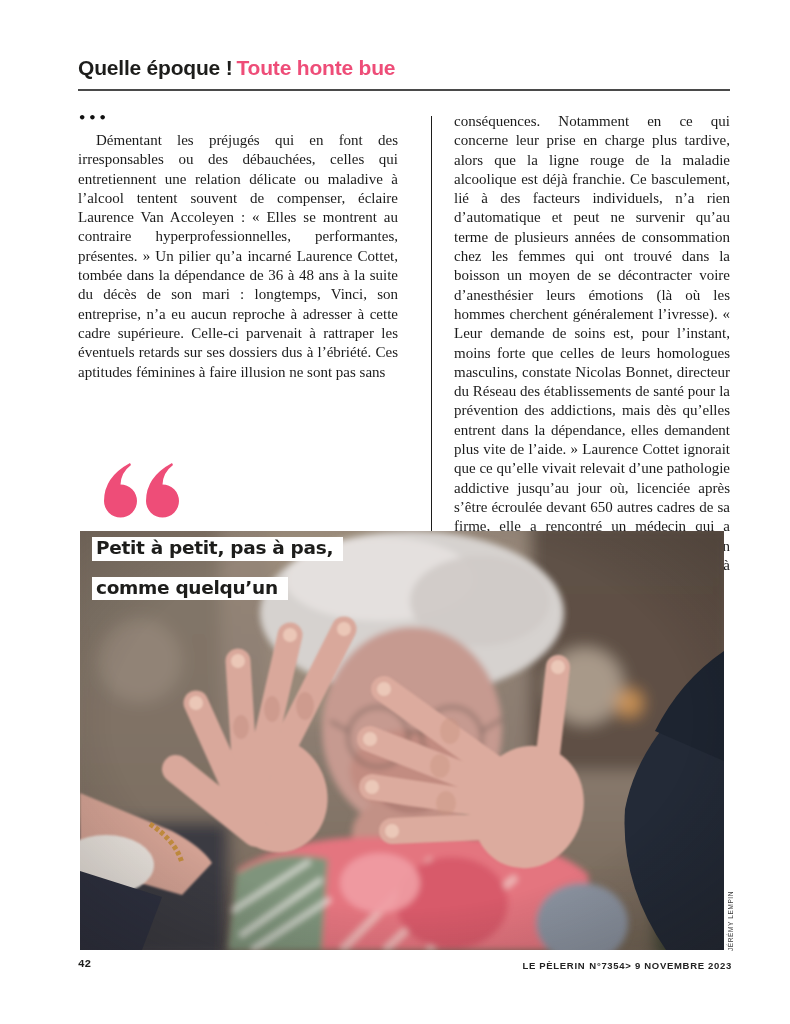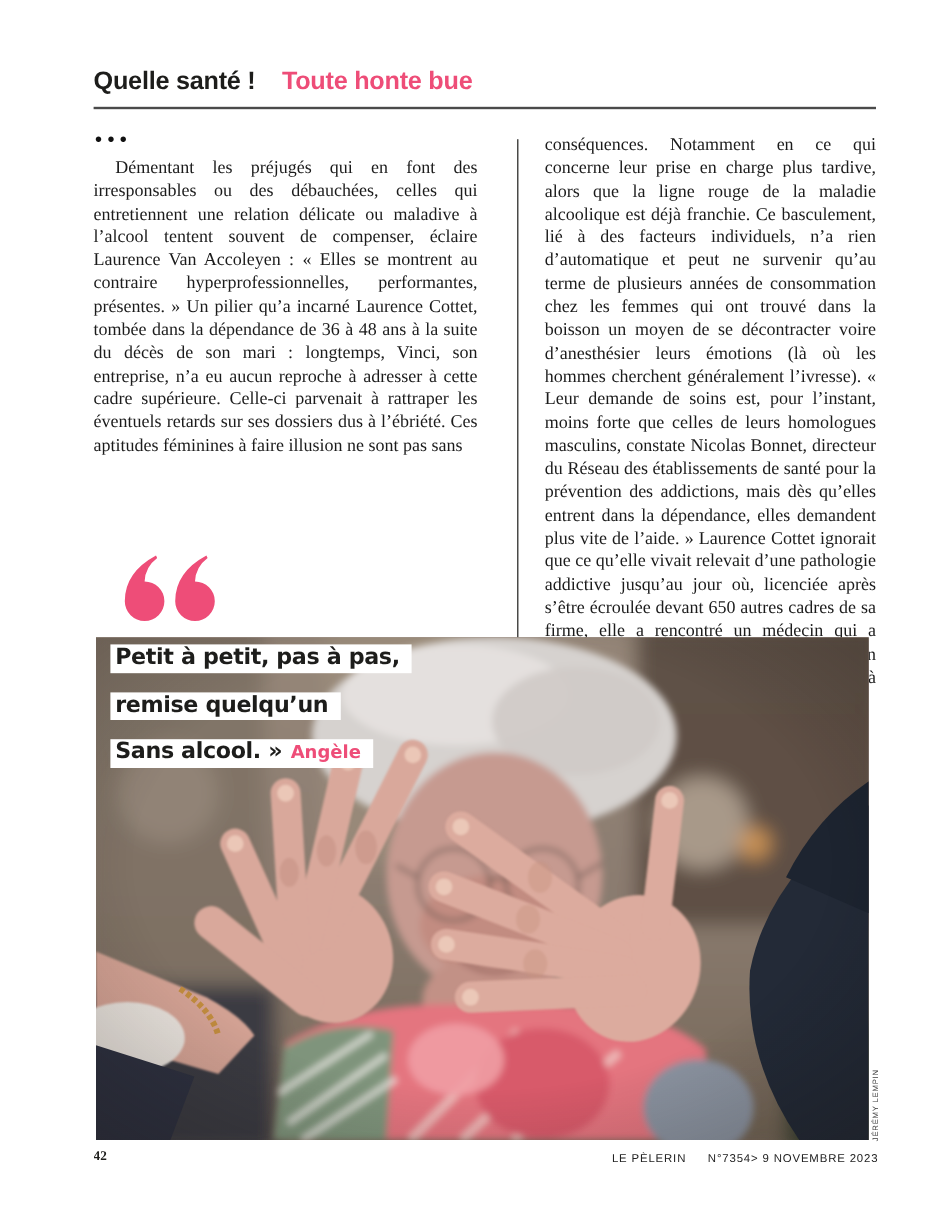--- a/index.html
+++ b/index.html
@@ -12,21 +12,21 @@
     overflow:hidden;
   }
   
   .kicker {
     position:absolute; left:78px; top:56px; width:652px;
     font-family:"Liberation Sans", sans-serif;
     font-size:21px; line-height:24px; font-weight:800;
     letter-spacing:-0.2px; color:#1d1d1b;
     white-space:nowrap;
   }
-  .kicker .sub { color:#ee4d78; font-weight:600; margin-left:22px; }
+  .kicker .sub { color:#ee4d78; font-weight:600; margin-left:4px; }
   .header-rule {
     position:absolute; left:78px; top:89px; width:652px; height:2px;
     background:#4a4a4a;
   }
   
   .columns {
     position:absolute; left:78px; top:112px; width:652px;
     display:flex; align-items:stretch;
   }
   .col1 { width:320px; flex:0 0 320px; }
@@ -67,37 +67,37 @@
     padding:0 10px 1px 4px;
     margin-top:16px;
   }
   .q-attr {
     color:#ee4d78; font-size:15px; letter-spacing:0;
     margin-left:7px;
   }
   
   .folio {
     position:absolute; left:78px; top:958px;
-    font-family:Liberation Serif, serif;
+    font-family:Liberation Mono, monospace;
     font-size:11px; font-weight:700; color:#1d1d1b;text-align:center;
   }
   .footer-right {
     position:absolute; right:58px; top:960px;
     font-family:"Liberation Sans", sans-serif;
     font-size:9.5px; letter-spacing:0.7px; color:#222;
     white-space:nowrap;
   }
-  .footer-right .mag { font-weight:400; }
-  .footer-right .issue { font-weight:400; margin-left:18px; }
+  .footer-right .mag { font-weight:700; }
+  .footer-right .issue { font-weight:700; margin-left:4px; }
 </style>
 </head>
 <body>
 
 <div class="kicker">
-  <span>Quelle santé !</span><span class="sub">Toute honte bue</span>
+  <span>Quelle époque !</span><span class="sub">Toute honte bue</span>
 </div>
 <div class="header-rule"></div>
 
 <div class="columns">
   <div class="col1">
     <div class="dots">•••</div>
     <p class="body-text indent">Démentant les préjugés qui en font des irresponsables ou des débauchées, celles qui entretiennent une relation délicate ou maladive à l’alcool tentent souvent de compenser, éclaire Laurence Van Accoleyen : « Elles se montrent au contraire hyperprofessionnelles, performantes, présentes. » Un pilier qu’a incarné Laurence Cottet, tombée dans la dépendance de 36 à 48 ans à la suite du décès de son mari : longtemps, Vinci, son entreprise, n’a eu aucun reproche à adresser à cette cadre supérieure. Celle-ci parvenait à rattraper les éventuels retards sur ses dossiers dus à l’ébriété. Ces aptitudes féminines à faire illusion ne sont pas sans</p>
   </div>
   <div class="col-rule"></div>
   <div class="col2">
@@ -234,23 +234,19 @@
 <div class="photo-credit">JÉRÉMY LEMPIN</div>
 
 <div class="pullquote">
   <svg class="qmark" width="86" height="60" viewBox="0 0 86 60">
     <g fill="#ee4d78">
       <path d="M36 2 Q10 16 10 40 a16.5 16.5 0 1 0 16.5 -16.5 q0.5 -12 10.5 -19.5 z"></path>
       <path d="M78 2 Q52 16 52 40 a16.5 16.5 0 1 0 16.5 -16.5 q0.5 -12 10.5 -19.5 z"></path>
     </g>
   </svg>
   <div class="q-line">Petit à petit, pas à pas,</div>
-  <div class="q-line">remise quelqu’un</div>
-  <div class="q-line">
-      <span>Sans alcool. »</span>
-      <span class="q-attr">Angèle</span>
-    </div>
+  <div class="q-line">comme quelqu’un</div>
 </div>
 
 <div class="folio">42</div>
 <div class="footer-right">
   <span class="mag">LE PÈLERIN</span><span class="issue">N°7354&gt; 9 NOVEMBRE 2023</span>
 </div>
 
 </body></html>

